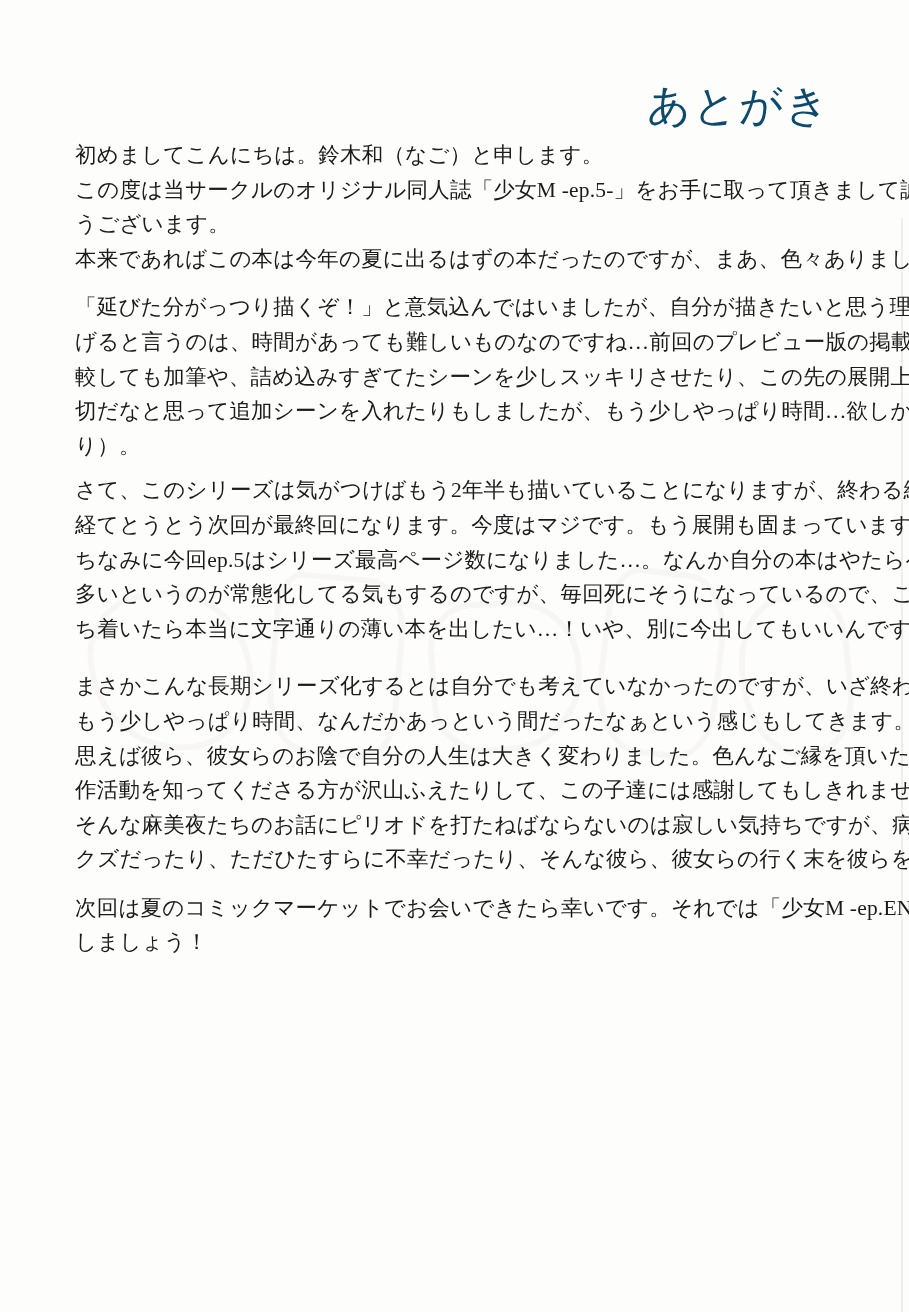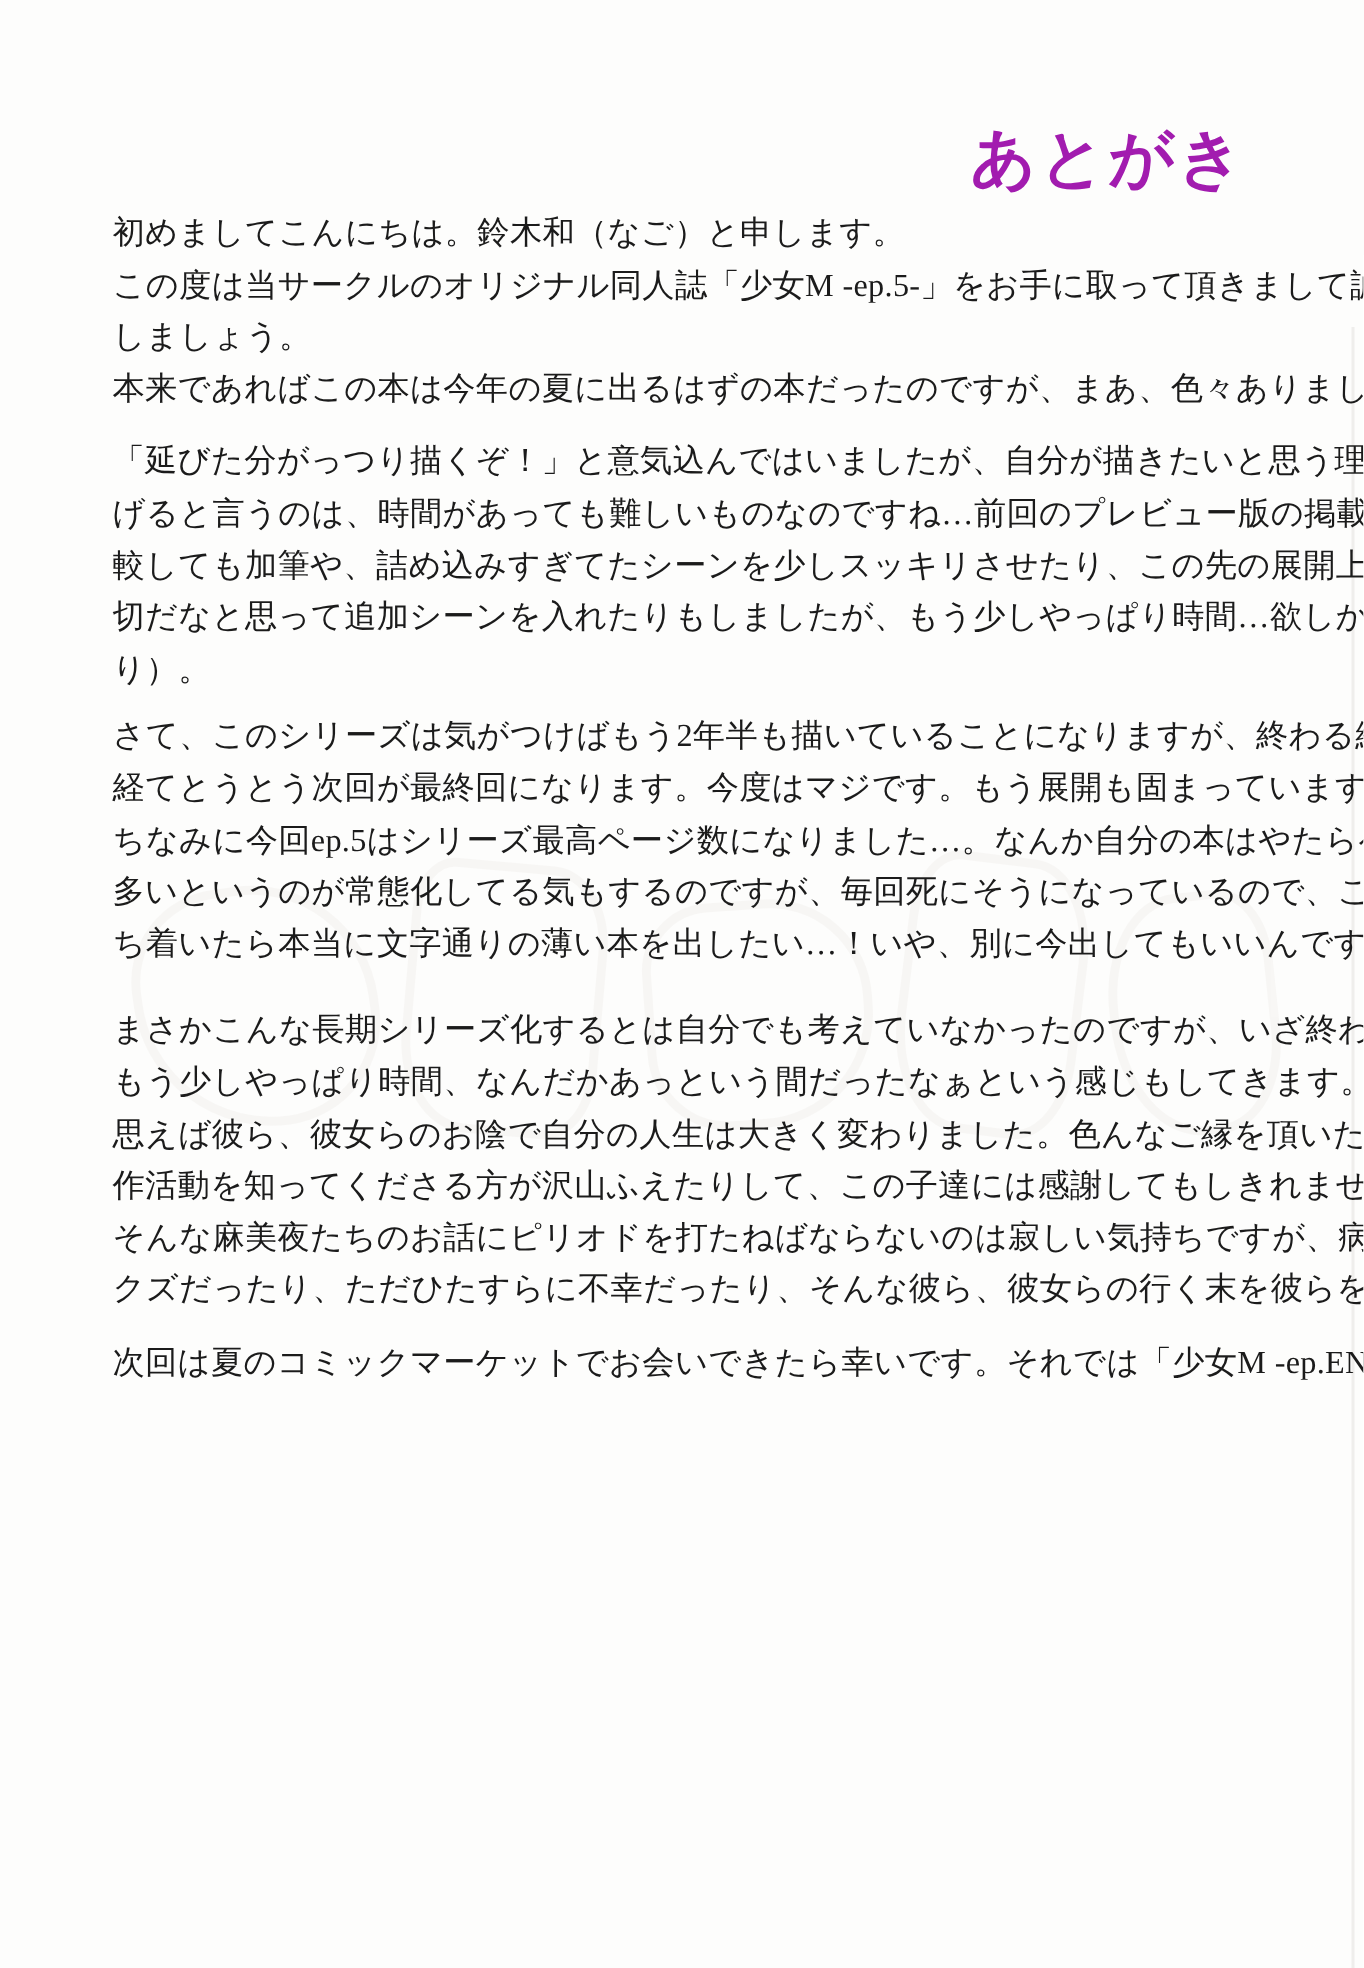--- a/index.html
+++ b/index.html
@@ -14,24 +14,24 @@
     background: #fdfdfc;
     overflow: hidden;
     font-family: "Liberation Serif", "DejaVu Serif", serif;
     color: #1b1b1b;
   }
   .page-title {
     position: absolute;
     top: 48px;
     right: 78px;
     font-family: "DejaVu Sans", "Liberation Sans", sans-serif;
-    font-weight: 700;
+    font-weight: 400;
     font-size: 43px;
     letter-spacing: 2px;
-    color: #a21caf;
+    color: #0c4a6e;
   }
   .body-text {
     position: absolute;
     top: 138px;
     left: 75px;
     width: 740px;
     font-size: 21.5px;
   }
   .paragraph {
     margin: 0 0 14px 0;
@@ -91,21 +91,21 @@
 
   <div class="scan-edge"></div>
 
   <h1 class="page-title">あとがき</h1>
 
   <div class="body-text">
 
     <div class="paragraph gap-medium">
       <div class="text-line">初めましてこんにちは。鈴木和（なご）と申します。</div>
       <div class="text-line">この度は当サークルのオリジナル同人誌「少女M -ep.5-」をお手に取って頂きまして誠にありがと</div>
-      <div class="text-line">しましょう。</div>
+      <div class="text-line">うございます。</div>
       <div class="text-line">本来であればこの本は今年の夏に出るはずの本だったのですが、まあ、色々ありまして…少し延期</div>
     </div>
 
     <div class="paragraph gap-small">
       <div class="text-line">「延びた分がっつり描くぞ！」と意気込んではいましたが、自分が描きたいと思う理想形まで仕上</div>
       <div class="text-line">げると言うのは、時間があっても難しいものなのですね…前回のプレビュー版の掲載部分とと比</div>
       <div class="text-line">較しても加筆や、詰め込みすぎてたシーンを少しスッキリさせたり、この先の展開上あった方が親</div>
       <div class="text-line">切だなと思って追加シーンを入れたりもしましたが、もう少しやっぱり時間…欲しかったな（ぼそ</div>
       <div class="text-line">り）。</div>
     </div>
@@ -122,16 +122,17 @@
       <div class="text-line">まさかこんな長期シリーズ化するとは自分でも考えていなかったのですが、いざ終わるよ！って</div>
       <div class="text-line">もう少しやっぱり時間、なんだかあっという間だったなぁという感じもしてきます。</div>
       <div class="text-line">思えば彼ら、彼女らのお陰で自分の人生は大きく変わりました。色んなご縁を頂いたり、自分の創</div>
       <div class="text-line">作活動を知ってくださる方が沢山ふえたりして、この子達には感謝してもしきれません。</div>
       <div class="text-line">そんな麻美夜たちのお話にピリオドを打たねばならないのは寂しい気持ちですが、病んでいたり、</div>
       <div class="text-line">クズだったり、ただひたすらに不幸だったり、そんな彼ら、彼女らの行く末を彼らを育てて下さっ</div>
     </div>
 
     <div class="paragraph gap-none">
       <div class="text-line">次回は夏のコミックマーケットでお会いできたら幸いです。それでは「少女M -ep.END-」でお会い</div>
+      <div class="text-line">しましょう！</div>
     </div>
 
   </div>
 </div>
 
 </body></html>

